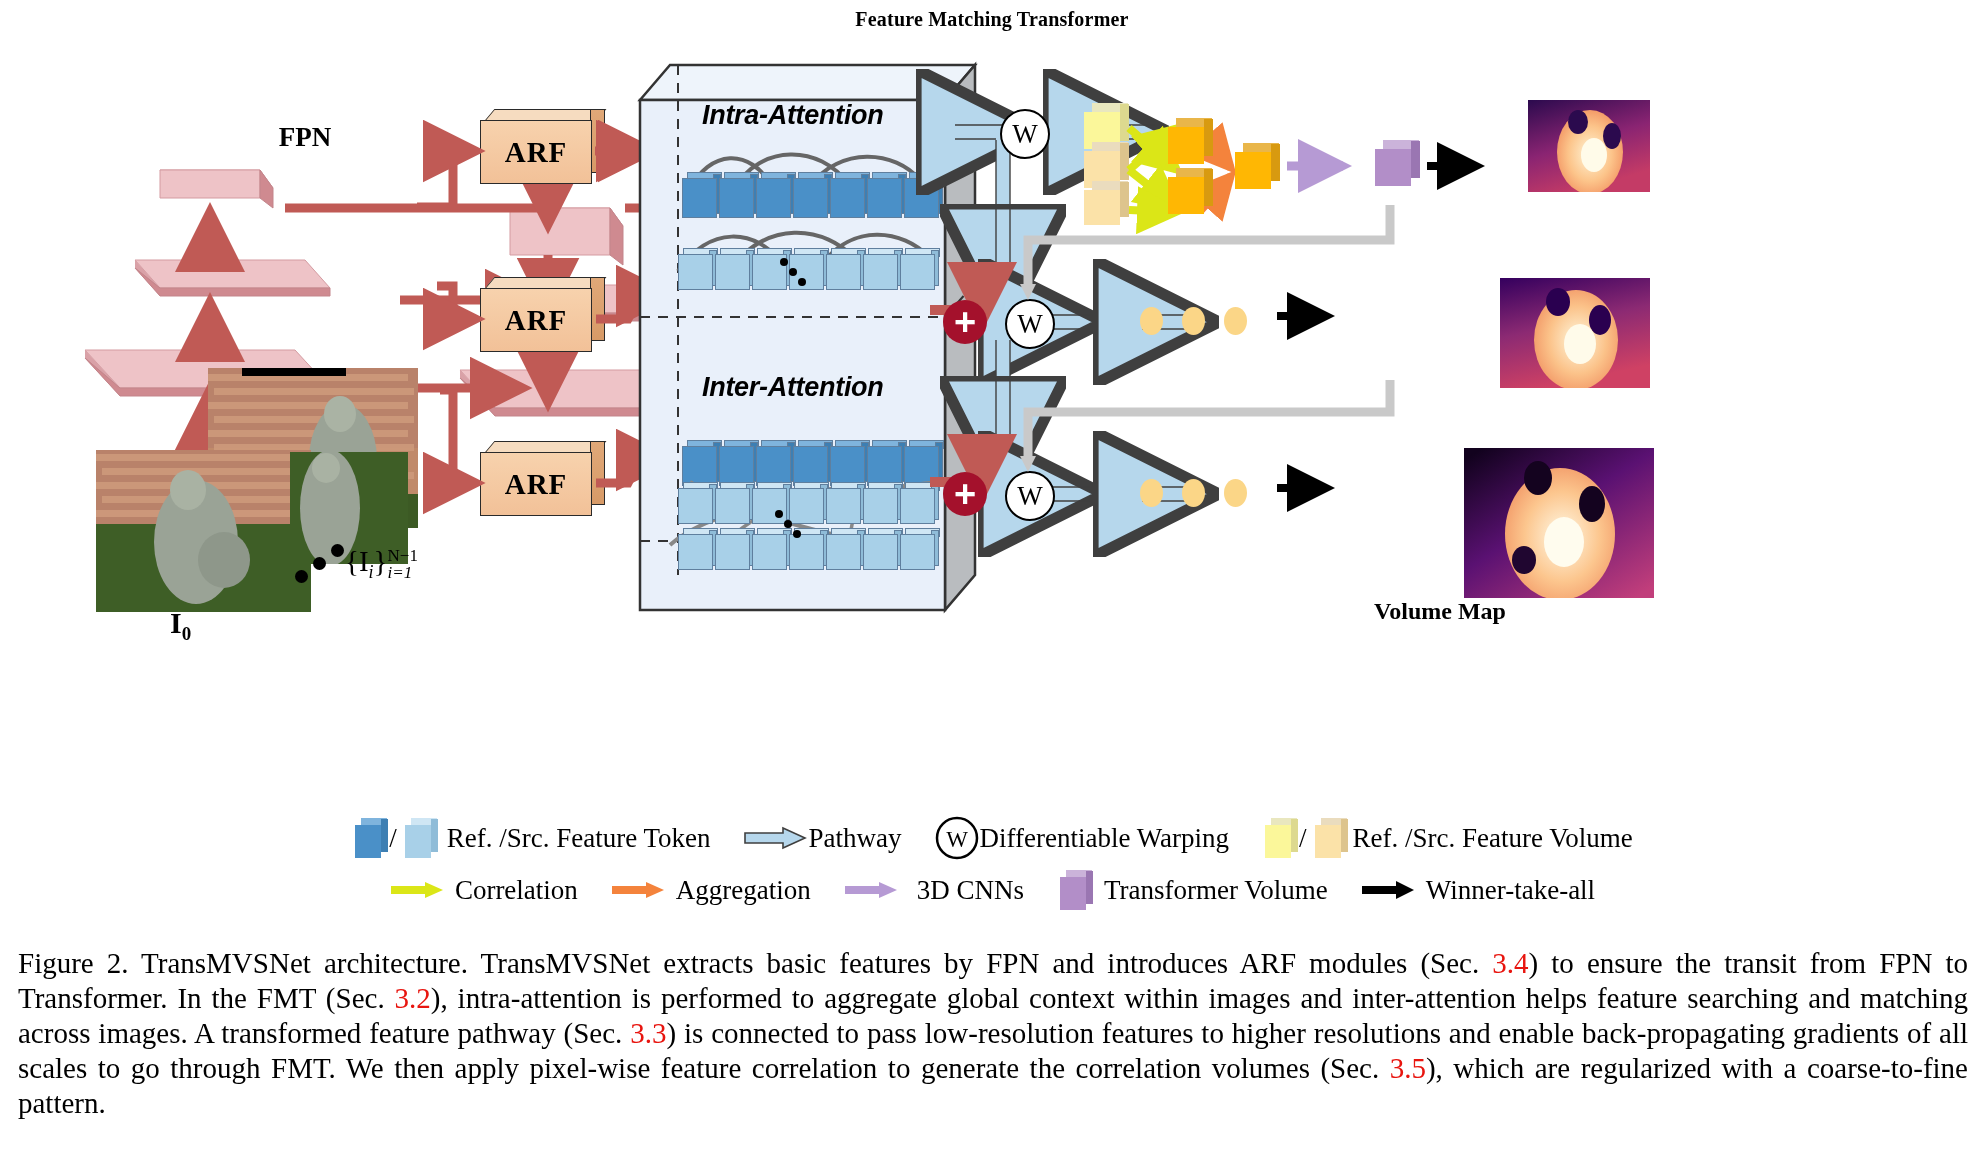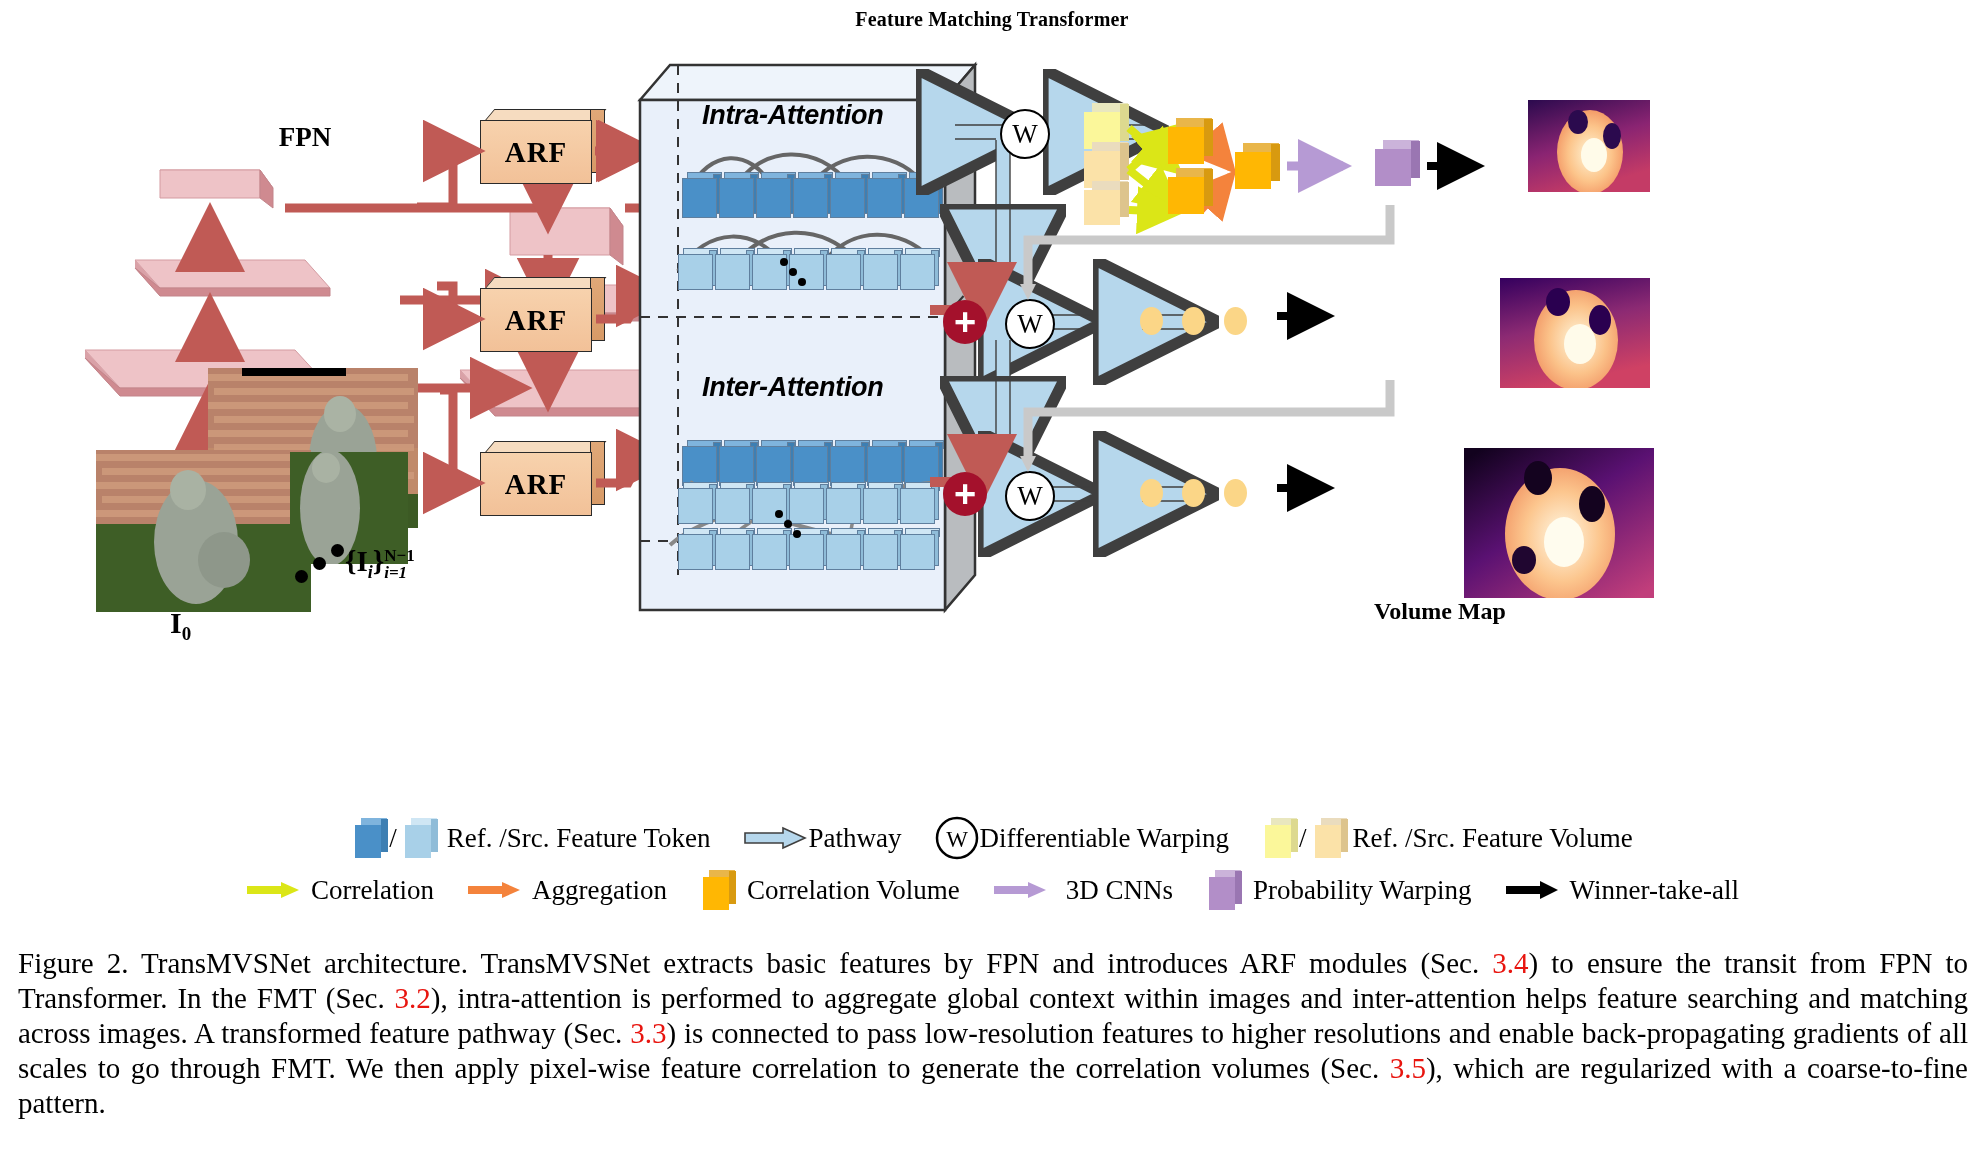--- a/index.html
+++ b/index.html
@@ -689,21 +689,21 @@
   <ellipse cx="40" cy="56" rx="30" ry="58" fill="#9aa396"></ellipse>
   <ellipse cx="36" cy="16" rx="14" ry="15" fill="#a9b2a3"></ellipse>
 </svg>
 
 <div class="abs" style="left:170px;top:606px;font-size:30px;font-weight:bold;">
   <span>I</span><sub style="font-size:19px">0</sub>
 </div>
 <div class="dot" style="left:295px;top:570px;width:13px;height:13px;"></div>
 <div class="dot" style="left:313px;top:557px;width:13px;height:13px;"></div>
 <div class="dot" style="left:331px;top:544px;width:13px;height:13px;"></div>
-<div class="abs" style="left:345px;top:545px;font-size:29px;font-weight:bold;white-space:nowrap;">
+<div class="abs" style="left:345px;top:545px;font-size:29px;font-weight:normal;white-space:nowrap;">
   <span>{I</span><sub style="font-size:18px;font-style:italic">i</sub><span>}</span><span style="display:inline-block;vertical-align:middle;font-size:17px;line-height:17px;text-align:left;">
     <span style="display:block">N−1</span>
     <span style="display:block;font-style:italic">i=1</span>
   </span>
 </div>
 
 <div id="legend">
 
   <div class="lrow">
     <div class="litem">
@@ -758,41 +758,33 @@
       <span style="margin-left:10px">Correlation</span>
     </div>
     <div class="litem">
       <svg width="56" height="24">
         <line x1="2" y1="12" x2="38" y2="12" stroke="#f4833c" stroke-width="8"></line>
         <polygon points="36,4 54,12 36,20" fill="#f4833c"></polygon>
       </svg>
       <span style="margin-left:10px">Aggregation</span>
     </div>
     <div class="litem">
-      <span class="minicube">
-          <span class="t" style="background:#e9b64a"></span>
-          <span class="s" style="background:#d89a10"></span>
-          <span class="f" style="background:#ffb703"></span>
-        </span>
-      <span style="margin-left:14px">Correlation Volume</span>
-    </div>
-    <div class="litem">
       <svg width="56" height="24">
         <line x1="2" y1="12" x2="38" y2="12" stroke="#b69ad4" stroke-width="8"></line>
         <polygon points="36,4 54,12 36,20" fill="#b69ad4"></polygon>
       </svg>
       <span style="margin-left:18px">3D CNNs</span>
     </div>
     <div class="litem">
       <span class="minicube">
           <span class="t" style="background:#cbb3da"></span>
           <span class="s" style="background:#9a76b2"></span>
           <span class="f" style="background:#b28ec8"></span>
         </span>
-      <span style="margin-left:14px">Probability Warping</span>
+      <span style="margin-left:14px">Transformer Volume</span>
     </div>
     <div class="litem">
       <svg width="56" height="24">
         <line x1="2" y1="12" x2="38" y2="12" stroke="#000" stroke-width="8"></line>
         <polygon points="36,3 54,12 36,21" fill="#000"></polygon>
       </svg>
       <span style="margin-left:10px">Winner-take-all</span>
     </div>
   </div>
 </div>

